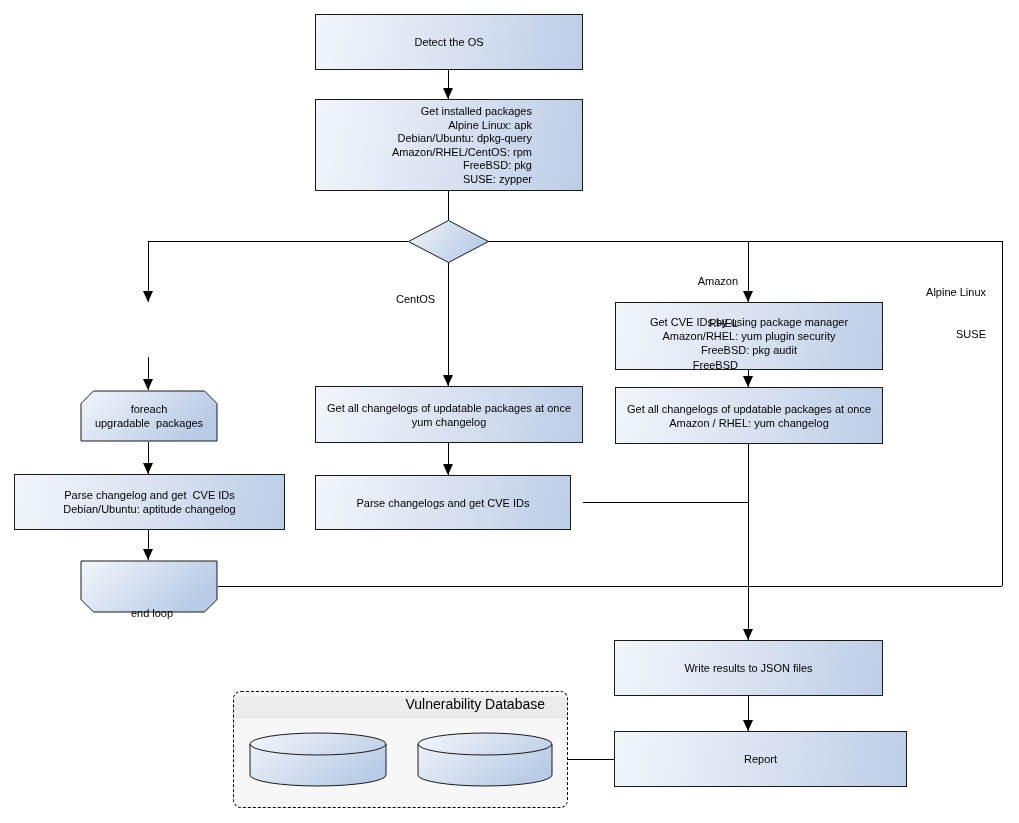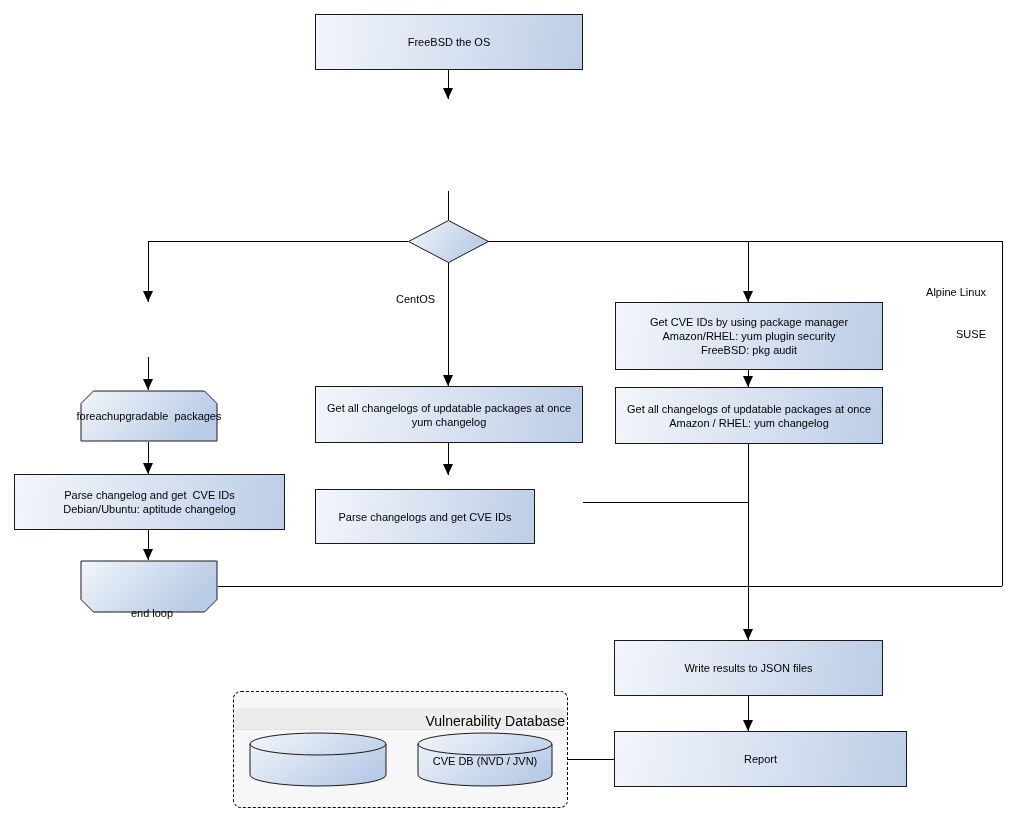--- a/index.html
+++ b/index.html
@@ -11,44 +11,44 @@
     position:absolute;box-sizing:border-box;border:1px solid #1a1a1a;
     background:linear-gradient(100deg,#f2f6fb 0%,#dce4f2 45%,#bccde7 100%);
     display:flex;flex-direction:column;justify-content:center;align-items:center;
     font-size:11px;line-height:14px;
   }
   .node .ln{white-space:pre;}
   .node.right-align{align-items:flex-end;justify-content:flex-start;
     padding:5px 50px 0 0;line-height:13.5px;}
   .shape{position:absolute;}
   .shape-label{
-    position:absolute;display:flex;flex-direction:row;justify-content:center;
+    position:absolute;display:flex;flex-direction:column;justify-content:center;
     align-items:center;font-size:11px;line-height:14px;text-align:center;
   }
   .shape-label .ln{white-space:pre;}
   .edge-label{position:absolute;font-size:11px;line-height:14px;white-space:pre;}
   .edge-label.center{text-align:center;}
   .edge-label.right{text-align:right;}
   .h{position:absolute;height:1px;background:#000;}
   .v{position:absolute;width:1px;background:#000;}
   .arrow-down{
     position:absolute;width:0;height:0;
     border-left:5px solid transparent;border-right:5px solid transparent;
     border-top:11px solid #000;
   }
   .group{
     position:absolute;left:233px;top:691px;width:335px;height:117px;
     box-sizing:border-box;border:1px dashed #000;border-radius:8px;
     background:#f7f7f7;
   }
   .group-header{
-    position:absolute;left:0;top:16px;right:0;height:22px;background:#ececec;
+    position:absolute;left:0;top:4px;right:0;height:22px;background:#ececec;
     border-radius:7px 7px 0 0;border-bottom:1px solid #e0e0e0;
-    display:flex;align-items:flex-end;justify-content:flex-end;
-    font-size:14px;padding-right:2px;box-sizing:border-box;
+    display:flex;align-items:flex-start;justify-content:flex-end;
+    font-size:14px;padding-right:22px;box-sizing:border-box;
   }
 </style>
 </head>
 <body>
 
 <div id="canvas">
 
   <div class="v" style="left:448px;top:70px;height:29px"></div>
   <div class="arrow-down" style="left:443px;top:88px"></div>
 
@@ -101,23 +101,31 @@
         <linearGradient id="gdia" x1="0" y1="0" x2="1" y2="0.4">
           <stop offset="0" stop-color="#f2f6fb"></stop>
             <stop offset="1" stop-color="#b9cbe6"></stop>
         </linearGradient>
       </defs>
       <polygon points="41.5,1.5 81.5,22.5 41.5,43.5 1.5,22.5" fill="url(#gdia)" stroke="#1a1a1a" stroke-width="1"></polygon>
     </svg>
   </div>
 
   <div class="node" style="left:315px;top:14px;width:268px;height:56px">
-    <div class="ln">FreeBSD the OS</div>
-  </div>
-
+    <div class="ln">Detect the OS</div>
+  </div>
+
+  <div class="node right-align" style="left:315px;top:99px;width:268px;height:92px">
+    <div class="ln">Get installed packages</div>
+    <div class="ln">Alpine Linux: apk</div>
+    <div class="ln">Debian/Ubuntu: dpkg-query</div>
+    <div class="ln">Amazon/RHEL/CentOS: rpm</div>
+    <div class="ln">FreeBSD: pkg</div>
+    <div class="ln">SUSE: zypper</div>
+  </div>
 
 
   <div class="shape" style="left:80px;top:390px;width:138px;height:52px">
     <svg width="138" height="52">
       <defs>
         <linearGradient id="gfor" x1="0" y1="0" x2="1" y2="0.4">
           <stop offset="0" stop-color="#f2f6fb"></stop>
             <stop offset="1" stop-color="#b9cbe6"></stop>
         </linearGradient>
       </defs>
@@ -147,21 +155,21 @@
   </div>
   <div class="shape-label" style="left:80px;top:589px;width:144px;height:48px">
     <div class="ln">end loop</div>
   </div>
 
   <div class="node" style="left:315px;top:386px;width:268px;height:57px">
     <div class="ln">Get all changelogs of updatable packages at once</div>
     <div class="ln">yum changelog</div>
   </div>
 
-  <div class="node" style="left:315px;top:489px;width:220px;height:55px">
+  <div class="node" style="left:315px;top:475px;width:256px;height:55px">
     <div class="ln">Parse changelogs and get CVE IDs</div>
   </div>
 
   <div class="node" style="left:615px;top:302px;width:268px;height:68px">
     <div class="ln">Get CVE IDs by using package manager</div>
     <div class="ln">Amazon/RHEL: yum plugin security</div>
     <div class="ln">FreeBSD: pkg audit</div>
   </div>
 
   <div class="node" style="left:615px;top:387px;width:268px;height:57px">
@@ -175,20 +183,25 @@
 
   <div class="node" style="left:614px;top:731px;width:293px;height:56px">
     <div class="ln">Report</div>
   </div>
 
 
   <div class="edge-label" style="left:396px;top:264px">
     <div>CentOS</div>
   </div>
 
+  <div class="edge-label right" style="left:660px;top:246px;width:78px">
+    <div>Amazon</div>
+    <div>RHEL</div>
+    <div>FreeBSD</div>
+  </div>
 
   <div class="edge-label right" style="left:878px;top:257px;width:108px">
     <div>Alpine Linux</div>
     <div>SUSE</div>
   </div>
 
   <div class="group">
     <div class="group-header">
       <span>Vulnerability Database</span>
     </div>
@@ -212,17 +225,14 @@
       <defs>
         <linearGradient id="gcy2" x1="0" y1="0" x2="1" y2="0.6">
           <stop offset="0" stop-color="#f2f6fb"></stop>
             <stop offset="1" stop-color="#b9cbe6"></stop>
         </linearGradient>
       </defs>
       <path d="M1,12 V43 A67,11 0 0 0 135,43 V12 A67,11 0 0 0 1,12 Z" fill="url(#gcy2)" stroke="#1a1a1a" stroke-width="1"></path>
       <path d="M1,12 A67,11 0 0 0 135,12" fill="none" stroke="#1a1a1a" stroke-width="1"></path>
     </svg>
   </div>
-  <div class="shape-label" style="left:417px;top:746px;width:136px;height:30px">
-    <div class="ln">CVE DB (NVD / JVN)</div>
-  </div>
 
 </div>
 
 </body></html>

